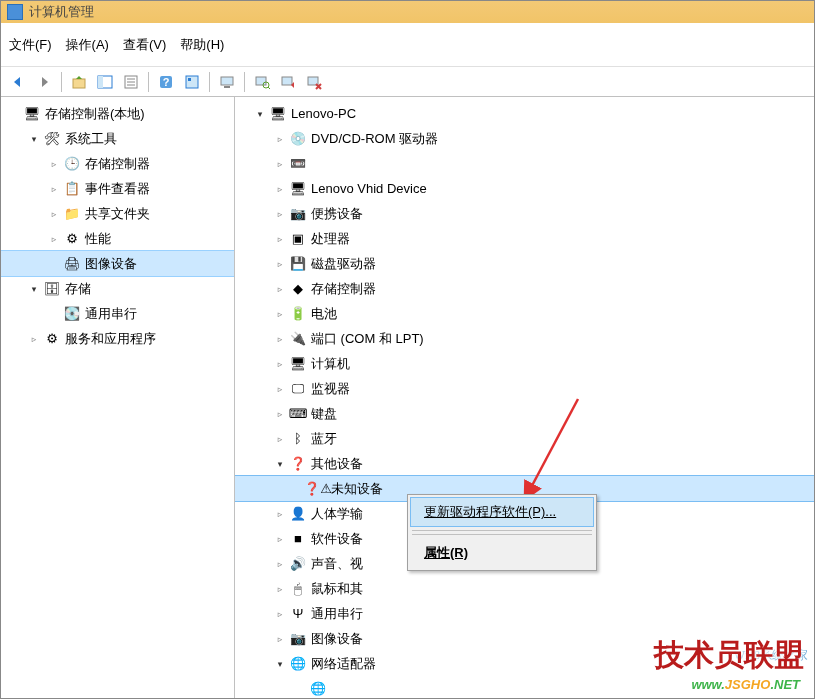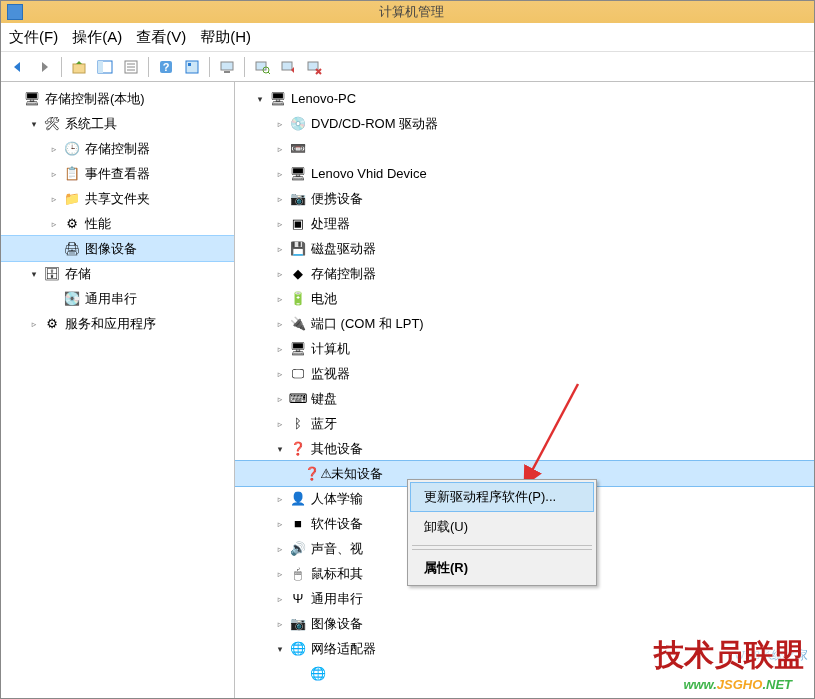--- a/index.html
+++ b/index.html
@@ -1,50 +1,50 @@
 <!DOCTYPE html>
 <html><head>
 <meta charset="utf-8">
 <style>
 * { box-sizing: border-box; margin: 0; padding: 0; font-family: "Microsoft YaHei", "Segoe UI", sans-serif; }
 body { width: 815px; height: 699px; background: #fff; position: relative; overflow: hidden; border: 1px solid #888; }
 
 .titlebar { height: 22px; background: linear-gradient(#f3c975, #f1c468); display: flex; align-items: center; padding-left: 6px; }
 .titlebar .sys-icon { width: 16px; height: 16px; background: #4a90d9; border: 1px solid #2a70b9; margin-right: 6px; }
-.titlebar .title-text { flex: 1; text-align: center; font-size: 13px; color: #444; padding-right: 20px; }
-
-.menubar { height: 29px; background: #fff; display: flex; align-items: center; padding: 0 8px; gap: 14px; font-size: 15px; border-bottom: 1px solid #e0e0e0; }
+.titlebar .title-text { flex: 1; text-align: left; font-size: 13px; color: #444; padding-right: 20px; }
+
+.menubar { height: 44px; background: #fff; display: flex; align-items: center; padding: 0 8px; gap: 14px; font-size: 13px; border-bottom: 1px solid #e0e0e0; }
 .menubar span { cursor: default; }
 
 .toolbar { height: 30px; background: #fff; display: flex; align-items: center; padding: 0 6px; gap: 4px; border-bottom: 1px solid #c0c0c0; }
 .tbtn { width: 22px; height: 22px; display: flex; align-items: center; justify-content: center; cursor: pointer; border-radius: 2px; }
 .tsep { width: 1px; height: 20px; background: #c0c0c0; margin: 0 2px; }
 
 .content { display: flex; height: calc(699px - 22px - 26px - 30px); }
 .left-pane { width: 234px; border-right: 1px solid #c0c0c0; padding: 4px 0; overflow: auto; }
 .right-pane { flex: 1; padding: 4px 0; overflow: auto; position: relative; }
 
 .tree-item { display: flex; align-items: center; height: 25px; font-size: 13px; cursor: default; white-space: nowrap; }
 .tree-item.selected { background: #cce8ff; outline: 1px solid #99d1ff; }
 .tree-item.selected-context { background: #cce8ff; outline: 1px solid #7abdf3; }
 .expander { width: 14px; height: 14px; display: flex; align-items: center; justify-content: center; font-size: 9px; color: #777; cursor: pointer; }
 .expander.open { color: #333; }
 .icon { width: 18px; height: 18px; margin: 0 4px 0 2px; display: inline-flex; align-items: center; justify-content: center; font-size: 13px; flex-shrink: 0; }
 .spacer0 { width: 6px; } .spacer1 { width: 26px; } .spacer2 { width: 46px; }
 
 .context-menu { position: absolute; width: 190px; background: #f0f0f0; border: 1px solid #a0a0a0; box-shadow: 2px 2px 3px rgba(0,0,0,0.25); padding: 2px; font-size: 13px; z-index: 100; }
-.context-item { padding: 6px 14px; cursor: default; }
+.context-item { padding: 6px 14px; cursor: default; text-decoration: underline; }
 .context-item:hover, .context-item.highlight { background: #cde6f7; border: 1px solid #7abdf3; padding: 5px 13px; }
 .context-sep { height: 1px; background: #c0c0c0; margin: 3px 2px; }
 
 .red-arrow { position: absolute; z-index: 90; pointer-events: none; }
 
 .watermark1 { position: absolute; bottom: 22px; right: 10px; z-index: 200; display: flex; align-items: center; font-weight: bold; }
 .watermark1 .g { color: #b91c1c; font-size: 30px; text-shadow: 0 0 4px #fff, 0 0 4px #fff; }
-.watermark2 { position: absolute; bottom: 6px; right: 22px; z-index: 200; font-size: 13px; font-style: italic; }
+.watermark2 { position: absolute; bottom: 6px; right: 14px; z-index: 200; font-size: 13px; font-style: italic; }
 .watermark2 .g { color: #3eb44a; font-weight: bold; }
 .watermark2 .o { color: #f5a623; font-weight: bold; }
 .watermark3 { position: absolute; bottom: 34px; right: 6px; z-index: 195; color: #66a8d8; font-size: 12px; font-family: "SimSun"; }
 </style>
 </head>
 <body>
 
 <div class="titlebar">
   <div class="sys-icon"></div>
   <div class="title-text">计算机管理</div>
@@ -346,21 +346,20 @@
       <defs>
           <marker id="ah" markerWidth="8" markerHeight="8" refX="6" refY="4" orient="auto">
             <path d="M0 0 L8 4 L0 8 Z" fill="#e03030"></path>
           </marker>
         </defs>
       <line x1="58" y1="2" x2="6" y2="100" stroke="#e03030" stroke-width="2.5" marker-end="url(#ah)"></line>
     </svg>
 
     <div class="context-menu" style="left:172px; top:397px;">
       <div class="context-item highlight">更新驱动程序软件(P)...</div>
-      <div class="context-item">卸载(U)</div>
       <div class="context-sep"></div>
       <div class="context-sep"></div>
       <div class="context-item"><b>属性(R)</b></div>
     </div>
   </div>
 </div>
 
 <div class="watermark3">Win8系统之家</div>
 <div class="watermark1">
   <span class="g">技术员联盟</span>

